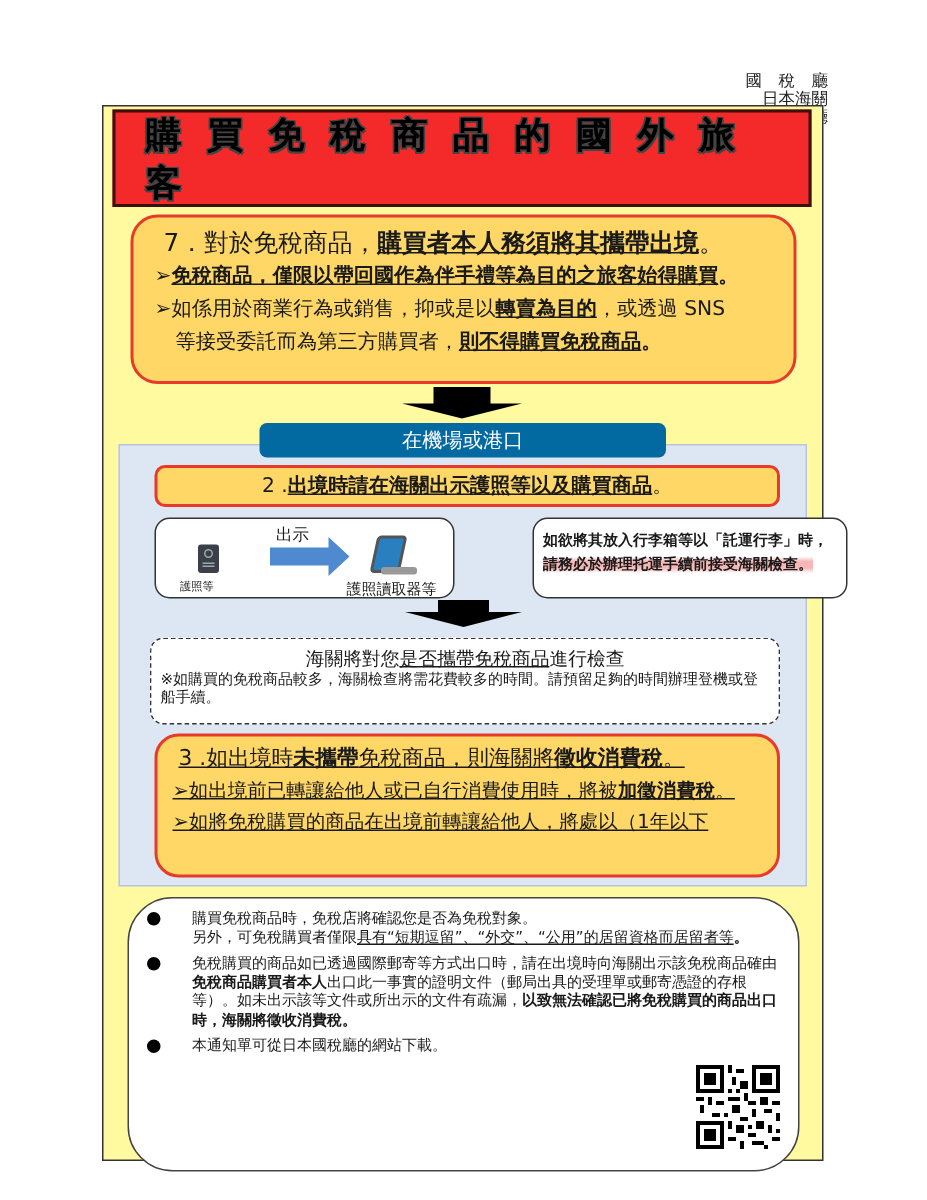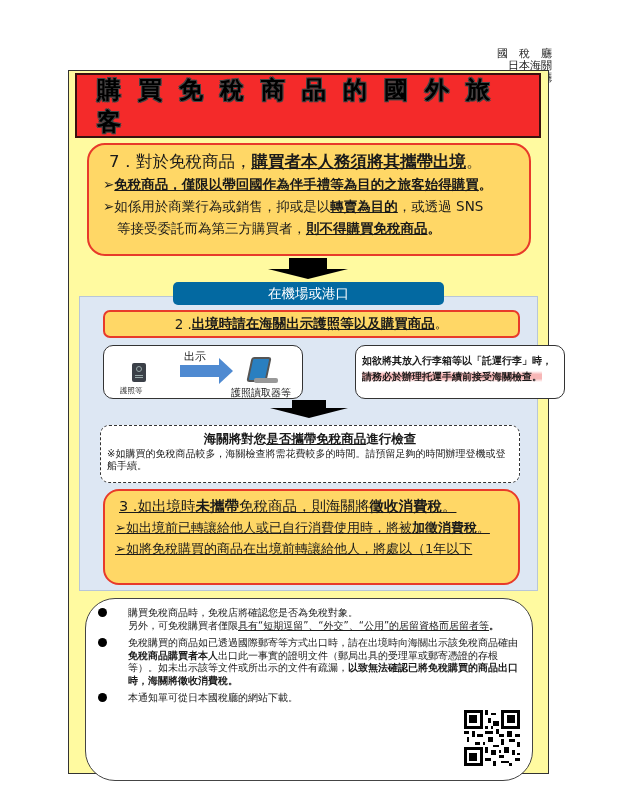--- a/index.html
+++ b/index.html
@@ -22,21 +22,21 @@
   .blue { left:79px; top:296px; width:459px; height:295px; background:#dde7f3; border:1px solid #b8c6d8; }
   .green { left:173px; top:282px; width:271px; height:23px; background:#0369a1; border-radius:5px;
            color:#fff; font-size:13.5px; display:flex; align-items:center; justify-content:center; }
   .box2 { left:103px; top:310px; width:417px; height:28px; background:#ffd766; border:2.5px solid #e83a2a; border-radius:7px;
           font-size:13.5px; display:flex; align-items:center; justify-content:center; }
   .pass { left:103px; top:345px; width:200px; height:54px; background:#fff; border:1.2px solid #333; border-radius:10px; }
   .check { left:310px; top:345px; width:210px; height:54px; background:#fff; border:1.2px solid #333; border-radius:10px;
            padding:7px 4px 0 6px; font-size:10px; line-height:16px; font-weight:bold;margin-left:45px; }
   .check .hl { background:linear-gradient(#fff0,#f7b7b7 30%,#f7b7b7 70%,#fff0); }
   .dashed { left:100px; top:425px; width:420px; height:58px; background:#fff; border:1.5px dashed #333; border-radius:9px; padding:4px 6px 0 6px; }
-  .dashed .h { font-size:12.5px; font-weight:bold; text-align:center; line-height:18px; }
+  .dashed .h { font-size:12.5px; font-weight:normal; text-align:center; line-height:18px; }
   .dashed .n { font-size:10px; line-height:12px; }
   .box3 { left:103px; top:489px; width:417px; height:96px; background:#ffd766; border:2.5px solid #e83a2a; border-radius:16px; padding:5px 8px 0 10px;text-decoration:underline; }
   .box3 .h { font-size:14.5px; line-height:21px; margin-left:4px; }
   .box3 .l { font-size:13px; line-height:21px; }
   .notes { left:85px; top:598px; width:448px; height:183px; background:#fff; border:1.2px solid #444; border-radius:30px; padding:8px 12px 0 12px; }
   .note { position:relative; padding-left:30px; font-size:10px; line-height:12.5px; margin-bottom:5px; }
   .note .dot { position:absolute; left:0; top:1px; width:9px; height:9px; background:#000; border-radius:50%; }
   .qr { left:464px; top:710px; width:56px; height:56px; }
 </style>
 </head>

